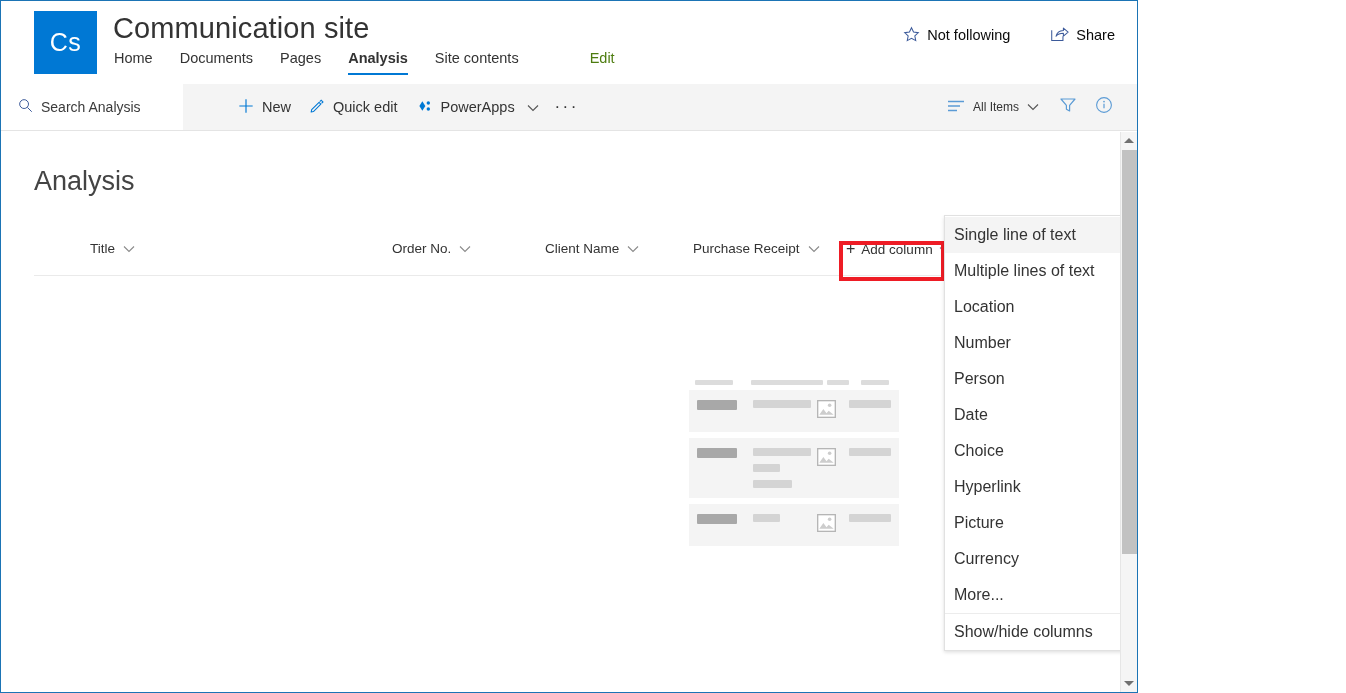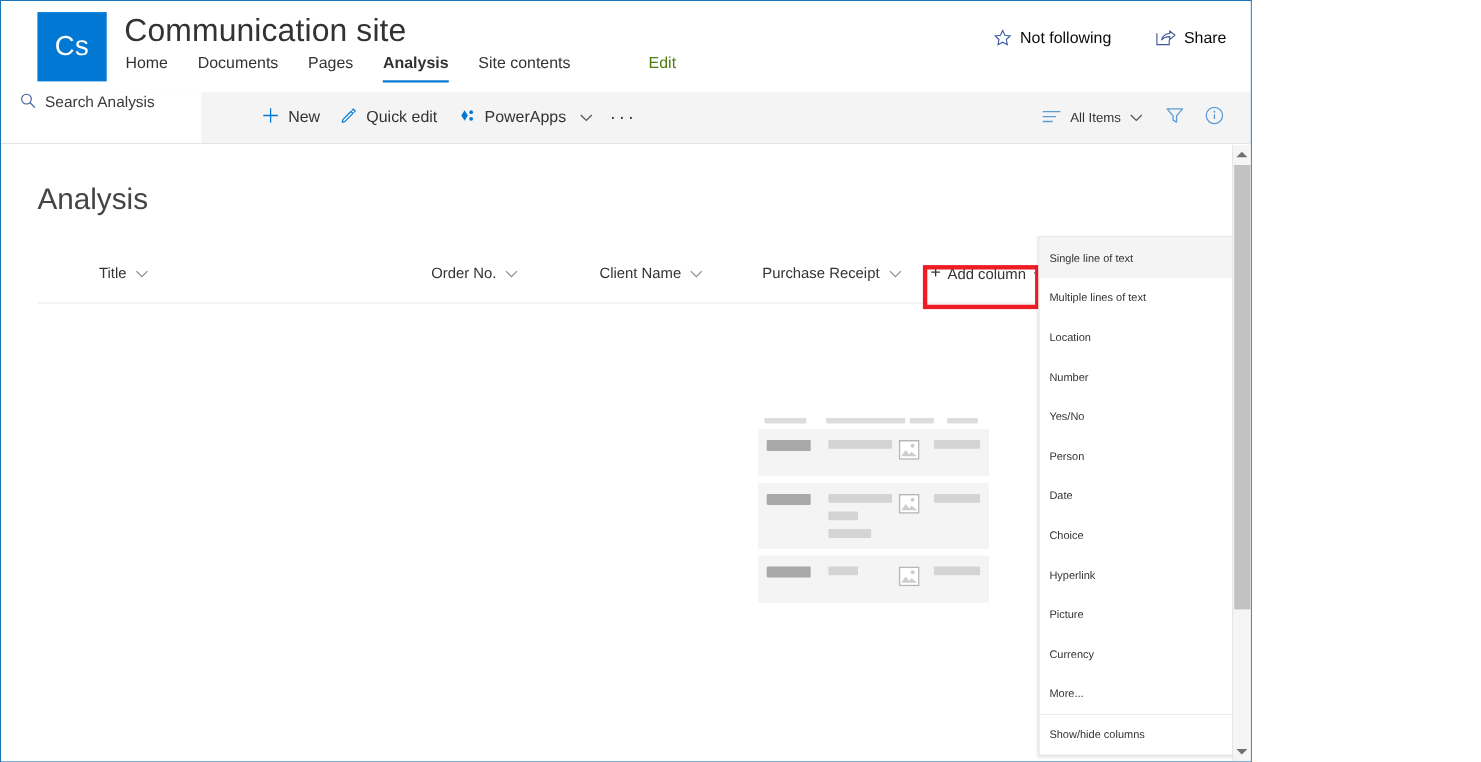--- a/index.html
+++ b/index.html
@@ -105,20 +105,21 @@
     box-sizing: border-box;
   }
   .search-box {
     position: absolute;
     left: 0;
     top: 0;
     width: 182px;
     height: 46px;
     background: #ffffff;
     display: flex;
+    align-items: center;
     gap: 8px;
     padding-left: 17px;
     box-sizing: border-box;
     cursor: text;
   }
   .search-text {
     font-size: 14px;
     color: #3b3b3b;
   }
   .cmd-group {
@@ -287,21 +288,21 @@
     box-shadow: 0 1.6px 3.6px rgba(0,0,0,0.13), 0 0.3px 0.9px rgba(0,0,0,0.11);
     z-index: 50;
     padding: 1px 0 0 0;
     box-sizing: border-box;
   }
   .menu-item {
     height: 36px;
     display: flex;
     align-items: center;
     padding-left: 9px;
-    font-size: 10px;
+    font-size: 16px;
     color: #333333;
     cursor: pointer;
     white-space: nowrap;
   }
   .menu-item.hovered { background: #f4f4f4; }
   .menu-sep {
     height: 1px;
     background: #ececec;
     margin: 0;
   }
@@ -600,21 +601,20 @@
     </div>
   </div>
 
   <div class="red-annotation"></div>
 
   <div class="dropdown">
     <div class="menu-item hovered">Single line of text</div>
     <div class="menu-item">Multiple lines of text</div>
     <div class="menu-item">Location</div>
     <div class="menu-item">Number</div>
-    <div class="menu-item">Yes/No</div>
     <div class="menu-item">Person</div>
     <div class="menu-item">Date</div>
     <div class="menu-item">Choice</div>
     <div class="menu-item">Hyperlink</div>
     <div class="menu-item">Picture</div>
     <div class="menu-item">Currency</div>
     <div class="menu-item">More...</div>
     <div class="menu-sep"></div>
     <div class="menu-item">Show/hide columns</div>
   </div>

